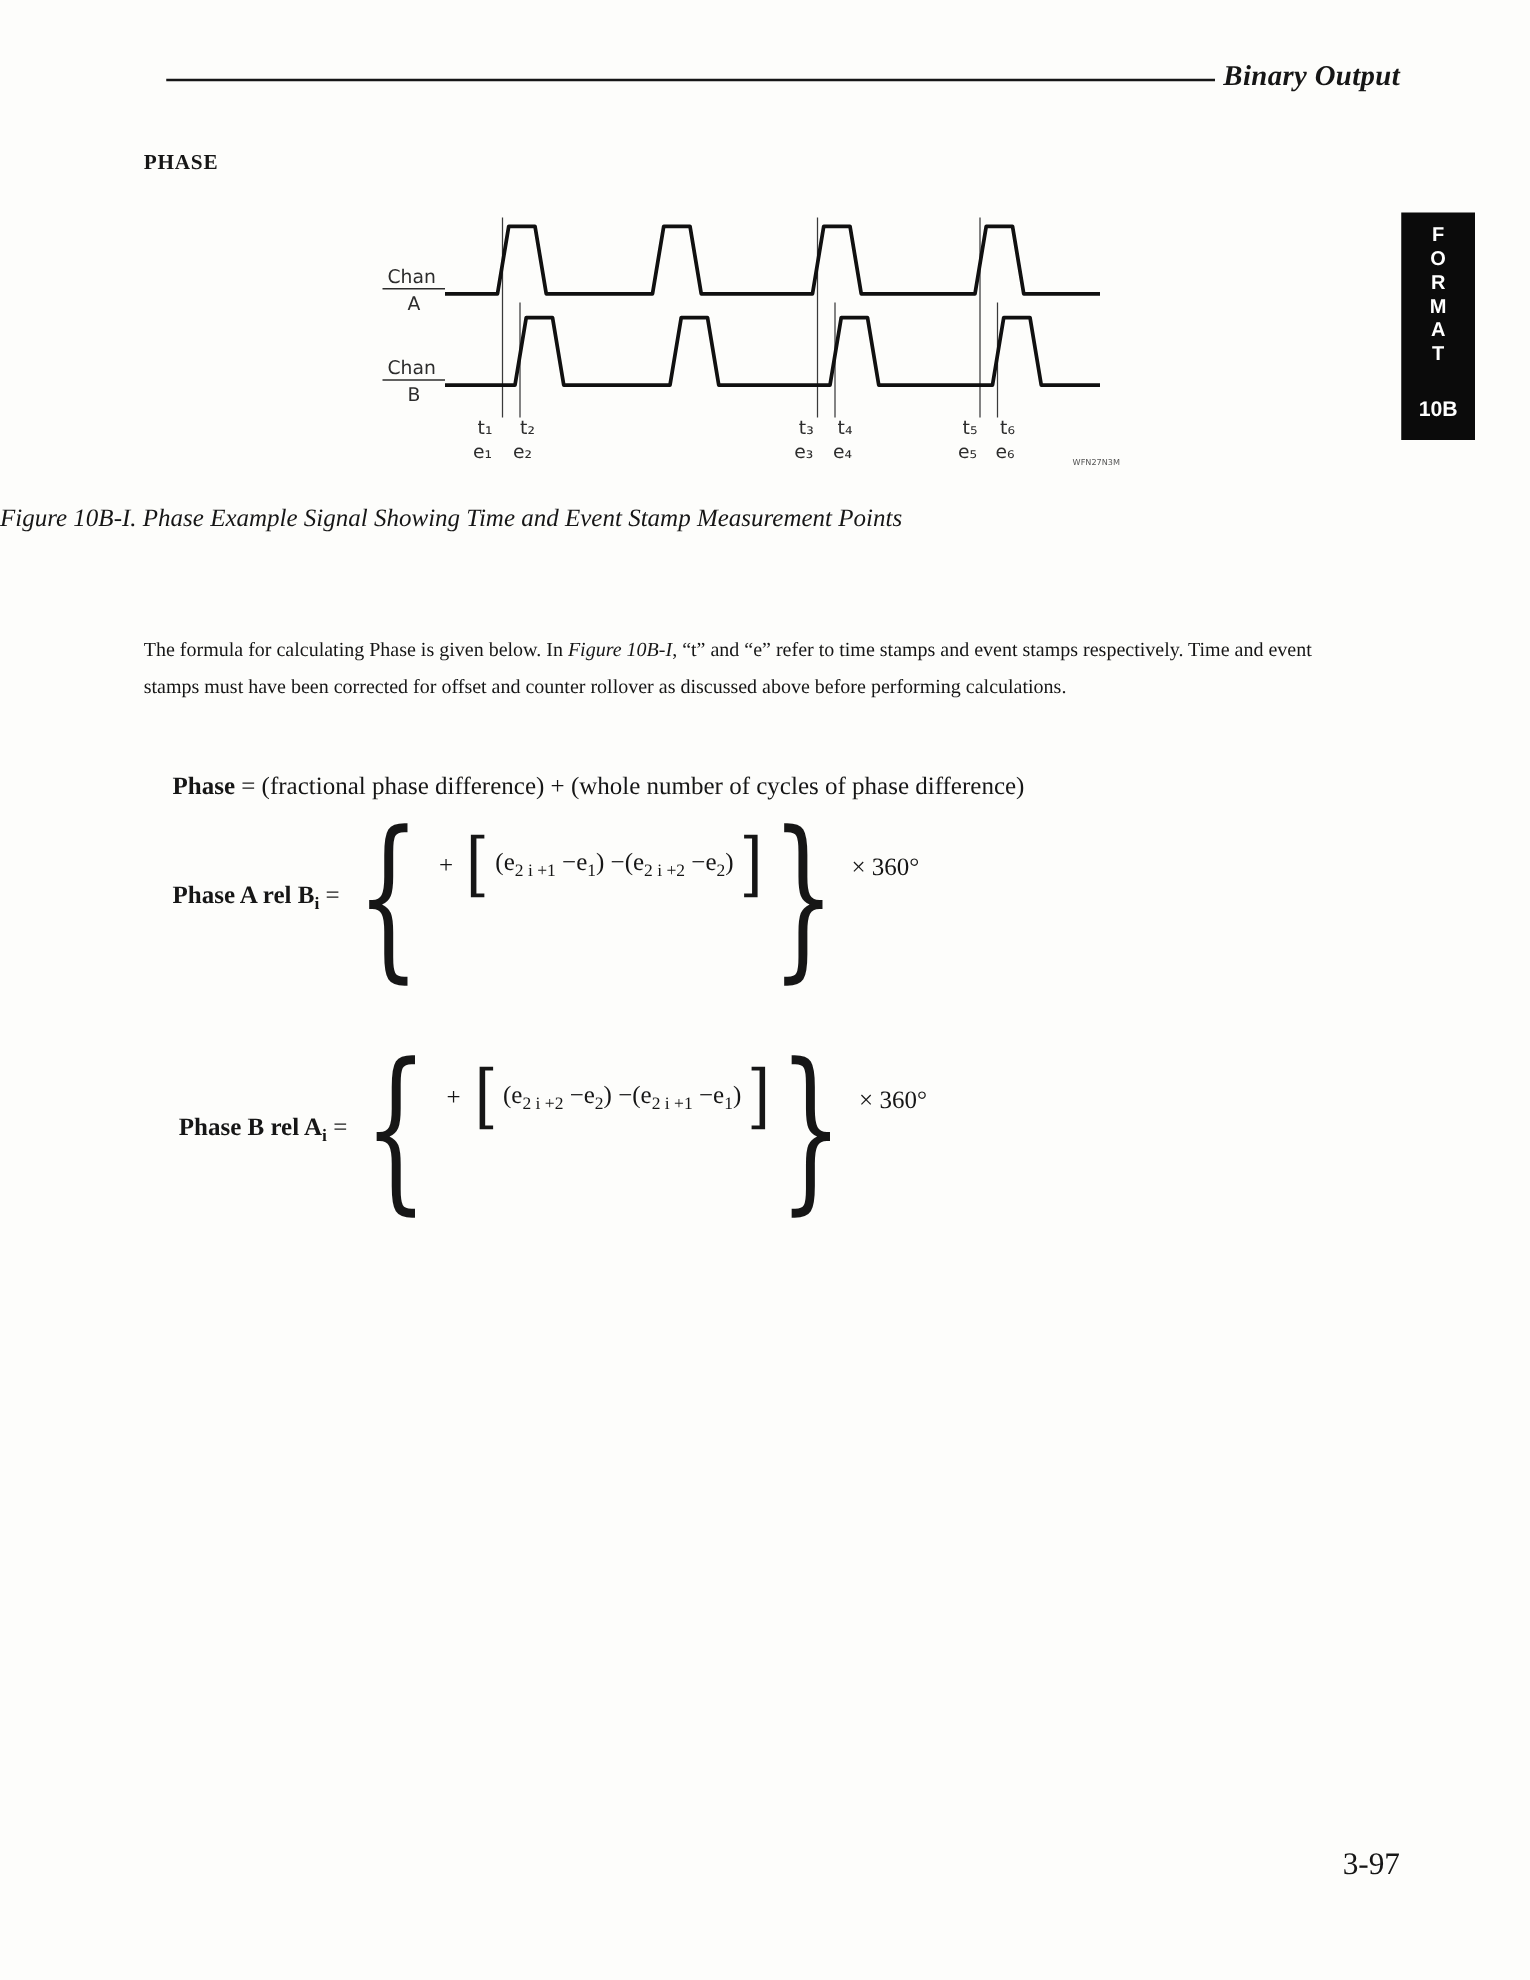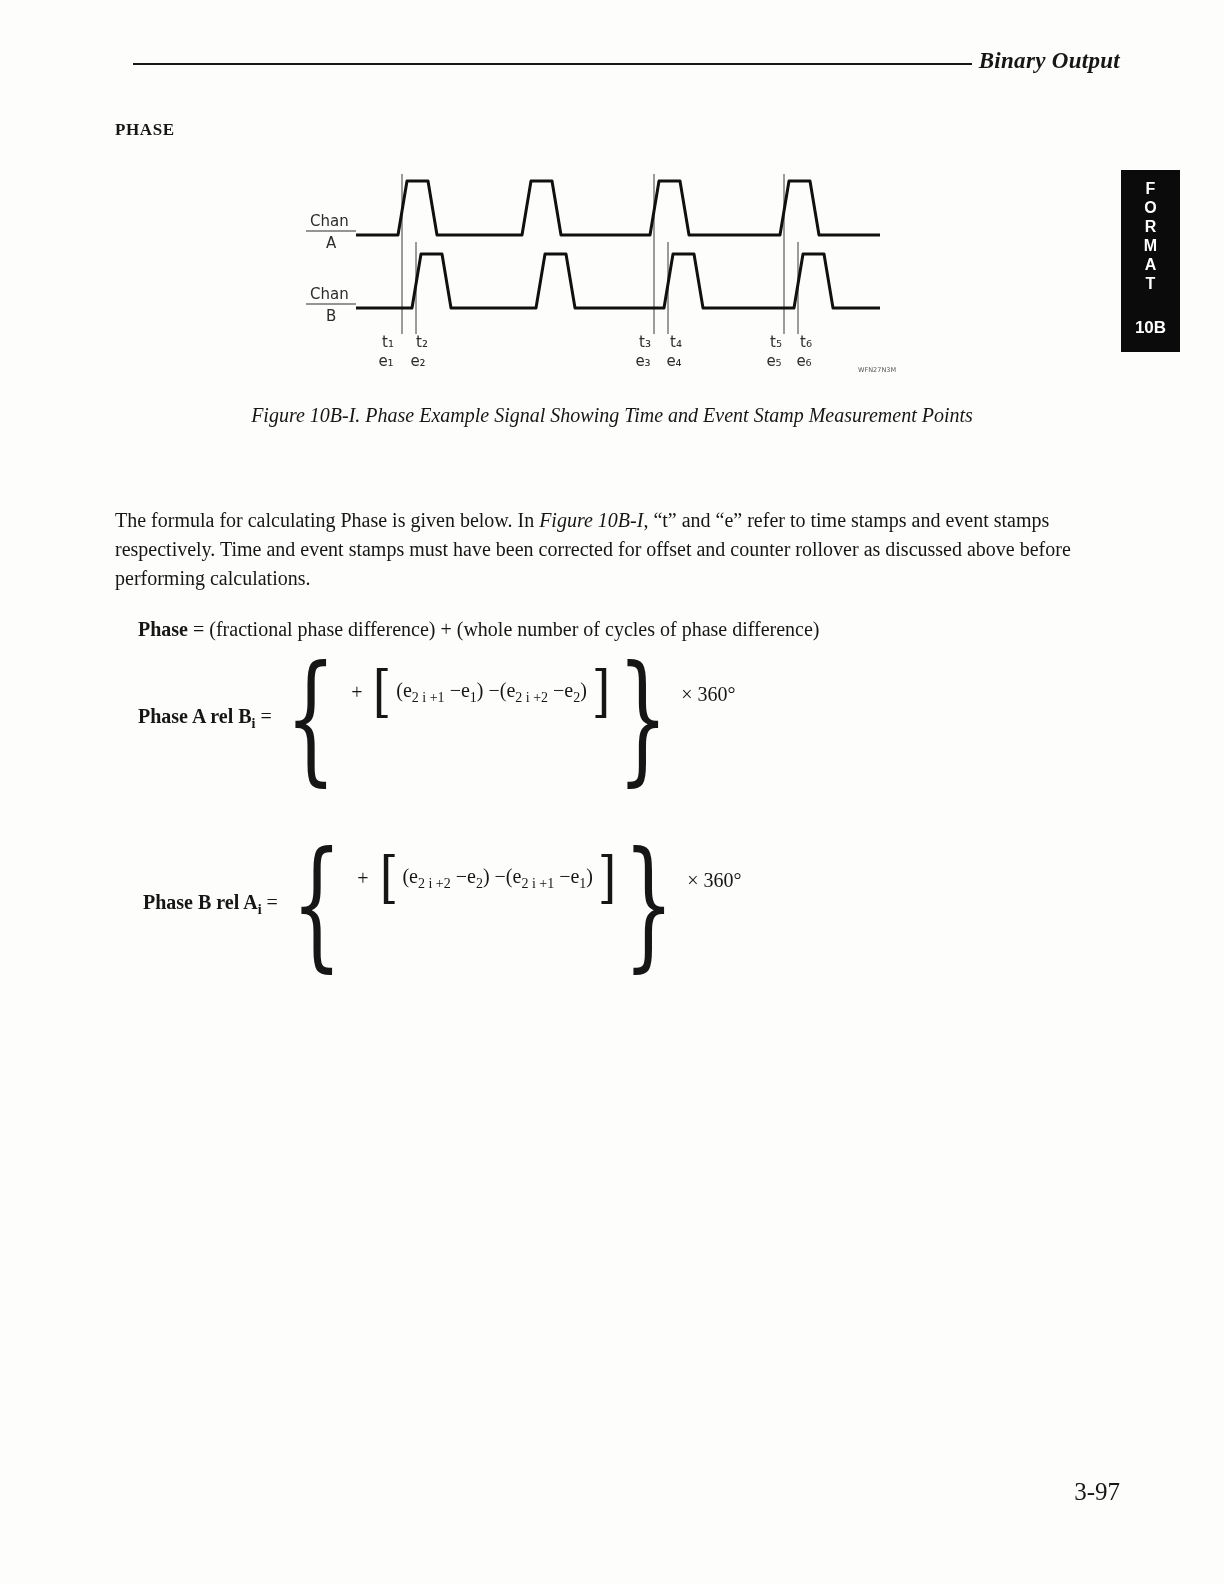--- a/index.html
+++ b/index.html
@@ -12,34 +12,34 @@
 
   
   .header { position:absolute; top:48px; left:133px; right:104px; display:flex; align-items:center;font-family:Liberation Serif, serif; }
   .header-line { flex:1; height:2px; background:#161616; margin-right:7px; position:relative; top:3px; }
   .header-title { font-size:23px; font-weight:bold; font-style:italic; letter-spacing:0.3px; white-space:nowrap; }
 
   .section-heading { position:absolute; left:115px; top:120px; font-size:17px; font-weight:bold; letter-spacing:0.6px; }
 
   
   .fig-svg { position:absolute; left:298px; top:166px; }
-  .fig-caption { position:absolute; top:404px; left:0; right:0; text-align:center; font-style:italic; font-size:20px; }
+  .fig-caption { position:absolute; top:404px; left:0; right:0; text-align:left; font-style:italic; font-size:20px; }
 
   
   .format-tab {
     position:absolute; left:1121px; top:170px; width:59px; height:182px;
     background:#0b0b0b; color:#ffffff; display:flex; flex-direction:column; align-items:center;
     padding-top:9px; box-sizing:border-box;
     font-family:"Liberation Sans", sans-serif;
   }
   .fmt-letters { white-space:pre-line; text-align:center; font-weight:bold; font-size:16px; line-height:19px; }
   .fmt-code { margin-top:auto; margin-bottom:14px; font-weight:bold; font-size:17px; }
 
   
-  .body-par { position:absolute; left:115px; top:506px; width:980px; font-size:20px; line-height:29px; }
+  .body-par { position:absolute; left:115px; top:506px; width:980px; font-size:16px; line-height:29px; }
   .body-par .it { font-style:italic; }
 
   .phase-line { position:absolute; left:138px; top:618px; font-size:20px; white-space:nowrap; }
   .phase-line b { font-weight:bold; }
 
   
   .f-row { position:absolute; display:flex; align-items:center; font-size:20px; }
   .f-row sub { font-size:0.7em; }
   .f-label { margin-right:8px; white-space:nowrap; }
   .f-label b { font-weight:bold; }

